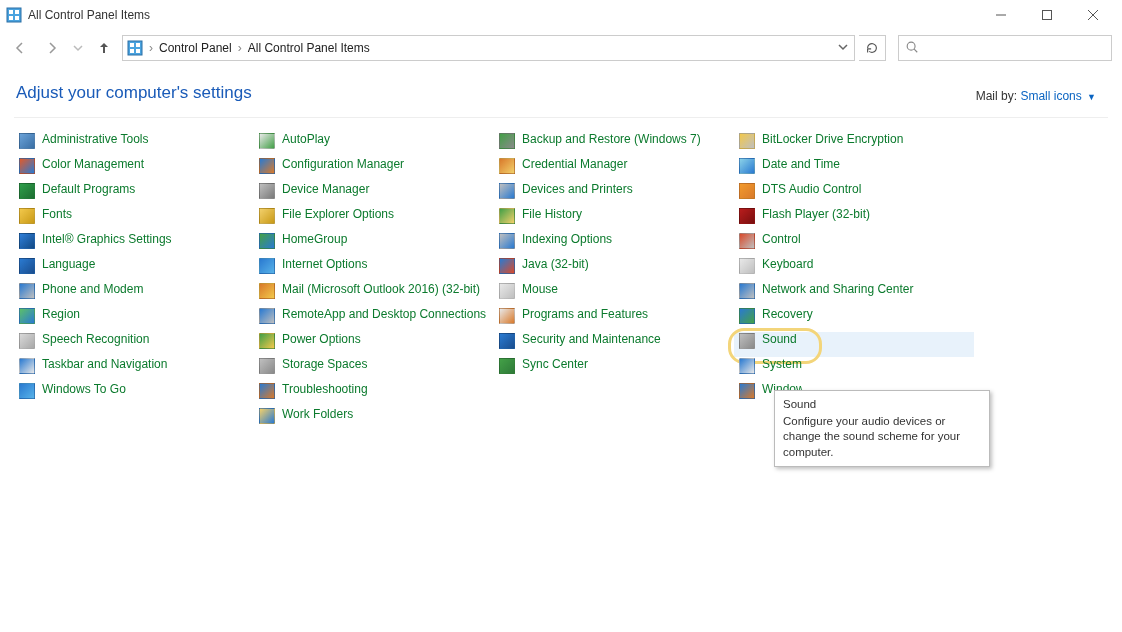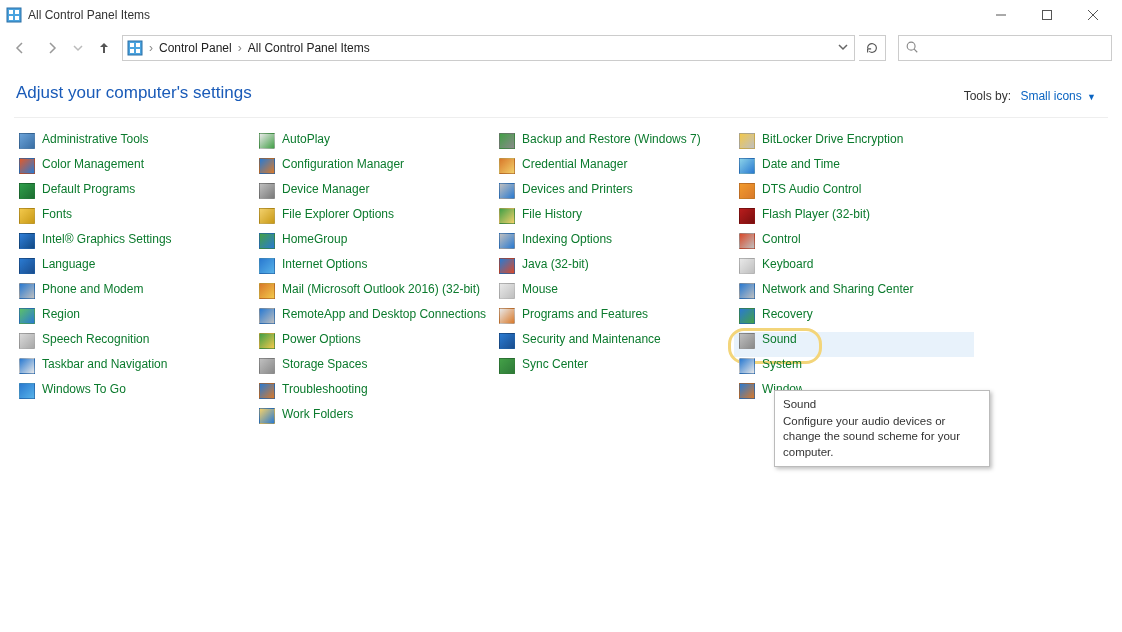--- a/index.html
+++ b/index.html
@@ -20,21 +20,21 @@
   .addr .bc-icon{width:16px;height:16px;display:flex;align-items:center;justify-content:center}
   .addr .chev-end{margin-left:auto;color:#666;padding-right:2px}
   .refresh{width:26px;height:24px;border:1px solid #ccc;border-left:none;display:flex;align-items:center;justify-content:center;color:#555}
   .search{width:200px;height:24px;border:1px solid #ccc;margin-left:8px;display:flex;align-items:center;padding:0 6px;color:#888;position:relative}
   .search input{border:none;outline:none;font-size:12px;flex:1;color:#333;background:transparent}
   .search .mag{color:#888}
   
   .headrow{display:flex;align-items:flex-end;padding:18px 26px 14px 16px}
   .headrow h1{margin:0;font-weight:400;font-size:17px;color:#1a5bb8;flex:1}
   .viewby{font-size:12px;color:#333}
-  .viewby .vlink{color:#0a64c2;margin-left:6px}
+  .viewby .vlink{color:#0a64c2;}
   .viewby .tri{color:#0a64c2;font-size:9px;margin-left:2px}
   .sep-line{height:1px;background:#eee;margin:0 14px}
   
   .grid{display:flex;padding:14px 10px 0 14px;gap:0}
   .col{width:240px}
   .item{display:flex;align-items:flex-start;height:25px;padding:0 4px;gap:6px;position:relative}
   .item .ic{width:18px;height:18px;display:flex;align-items:center;justify-content:center;flex-shrink:0}
   .item .lbl{color:#0b7a2d;font-size:12px;white-space:nowrap}
   .item.hover{background:#e8f2fb}
   .highlight-ring{position:absolute;left:-6px;top:-4px;width:88px;height:30px;border:3px solid #f3d57a;border-radius:16px;pointer-events:none}
@@ -127,21 +127,21 @@
     <span class="mag"><svg width="14" height="14" viewBox="0 0 16 16">
           <circle cx="7" cy="7" r="4.5" fill="none" stroke="currentColor" stroke-width="1.3"></circle>
           <line x1="10.5" y1="10.5" x2="14" y2="14" stroke="currentColor" stroke-width="1.3"></line>
         </svg></span>
   </div>
 </div>
 
 <div class="headrow">
   <h1>Adjust your computer's settings</h1>
   <div class="viewby">
-    <span>Tools by:</span>
+    <span>Mail by:</span>
     <span class="vlink"><span>Small icons</span> <span class="tri">▼</span></span>
   </div>
 </div>
 <div class="sep-line"></div>
 
 <div class="grid" id="grid">
     <div class="col">
       <div class="item">
         <span class="ic">
           <span class="tile" style="background:linear-gradient(135deg,#6aa2d8,#3a6fa5)"></span>

